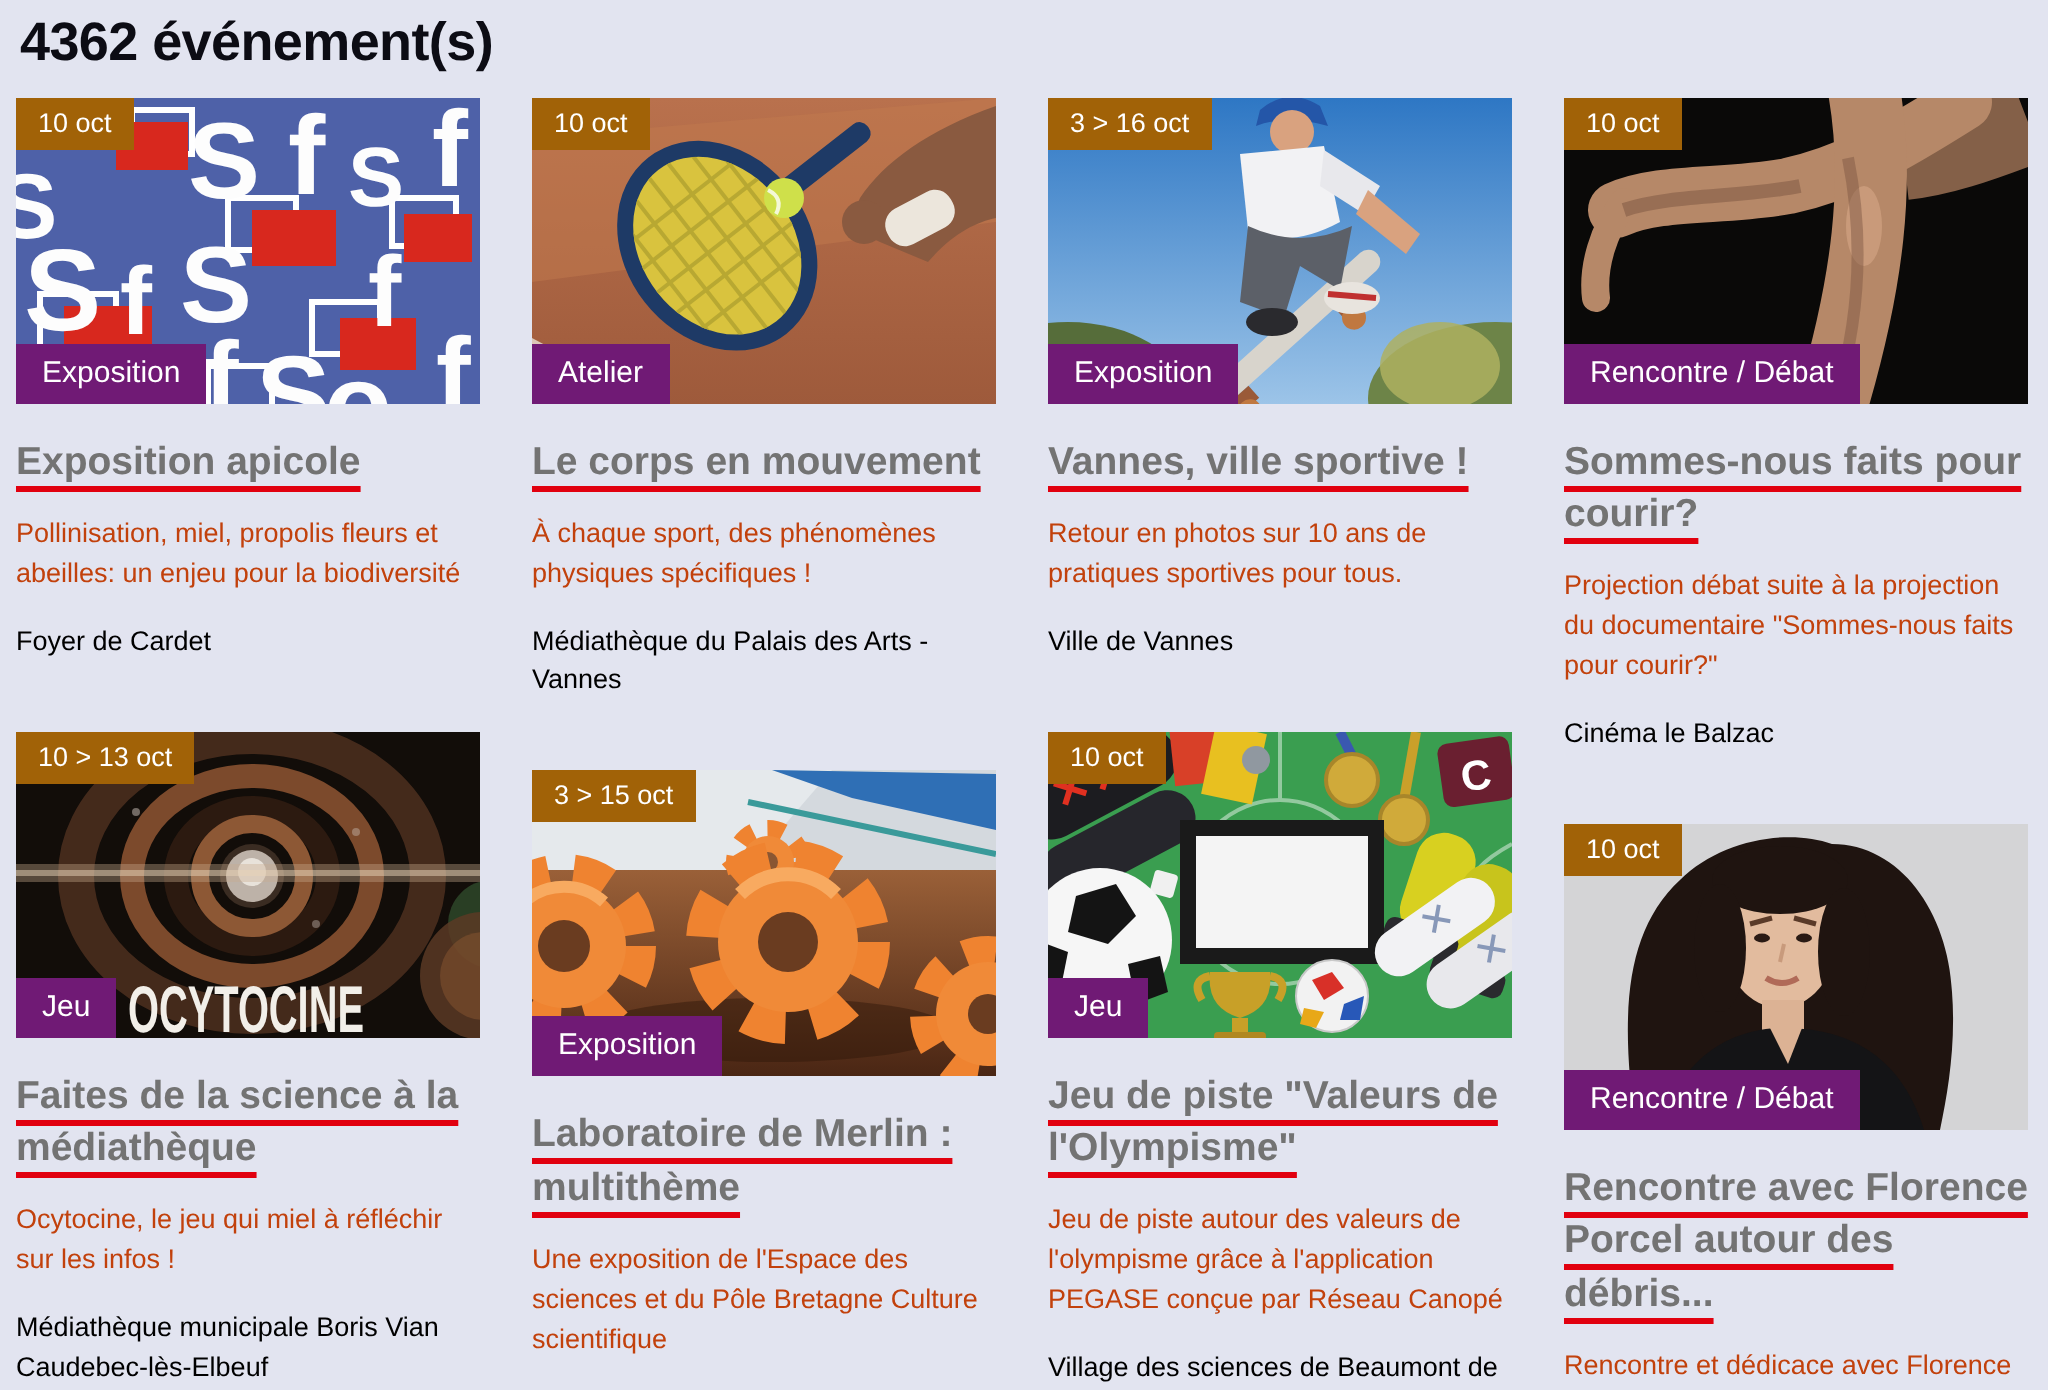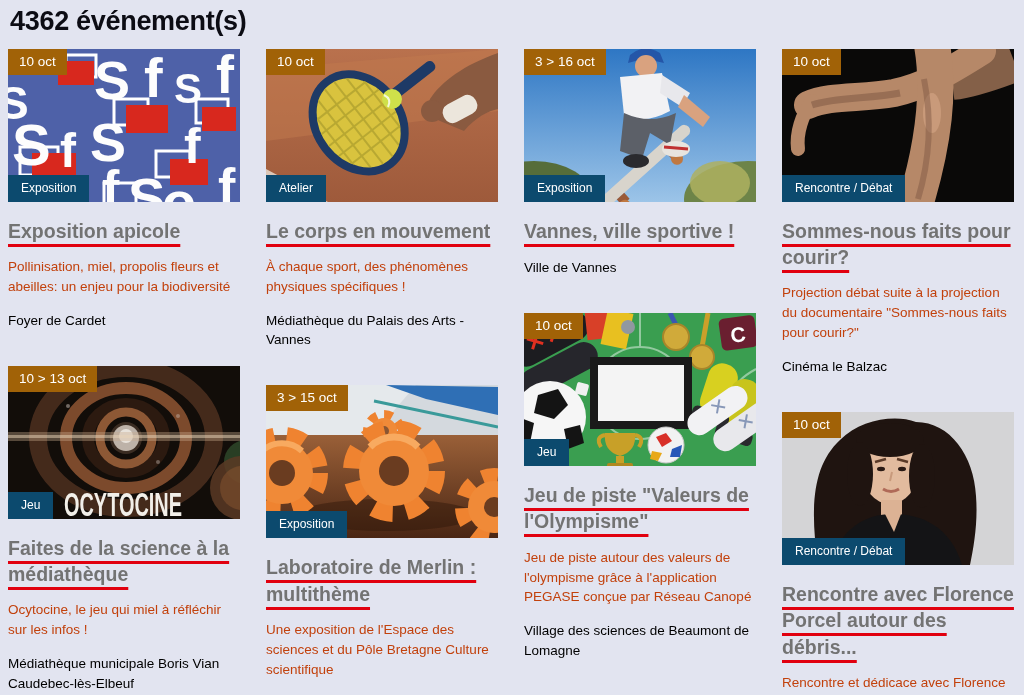--- a/index.html
+++ b/index.html
@@ -21,22 +21,22 @@
   .thumb { position:relative; width:232px; height:153px; overflow:hidden; background:#999; }
   .thumb svg { display:block; width:232px; height:153px; }
   .date-badge {
     position:absolute; top:0; left:0; z-index:3;
     background:#a16207; color:#fff;
     font-size:13.5px; font-weight:400; padding:5px 11px 6px;
     white-space:nowrap;
   }
   .cat-badge {
     position:absolute; bottom:0; left:0; z-index:3;
-    background:#0c4a6e; color:#fff;
-    font-size:12px; padding:6px 13px 7px;
+    background:#701a75; color:#fff;
+    font-size:15px; padding:6px 13px 7px;
     white-space:nowrap;
   }
   .title {
     margin:16px 0 0; font-size:19.5px; line-height:1.34; font-weight:700;
     color:#737373;
     text-decoration:underline;
     text-decoration-color:#e1000f;
     text-decoration-thickness:3px;
     text-underline-offset:6px;
   }
@@ -248,20 +248,21 @@
           <path d="M160,46 L186,68 L179,78 L154,58 Z" fill="#d9a27f"></path>
           <path d="M100,64 L96,102 L118,110 L126,84 L146,96 L152,64 Q126,76 100,64 Z" fill="#5c6068"></path>
           <ellipse cx="112" cy="112" rx="13" ry="7" fill="#2a2a2e"></ellipse>
           <ellipse cx="152" cy="100" rx="14" ry="8" fill="#e8e4de"></ellipse>
           <path d="M140,98 L164,100" stroke="#c03030" stroke-width="3"></path>
         </svg>
         <span class="date-badge">3 &gt; 16 oct</span>
         <span class="cat-badge">Exposition</span>
       </div>
       <h2 class="title">Vannes, ville sportive !</h2>
+      <p class="desc">Retour en photos sur 10 ans de pratiques sportives pour tous.</p>
       <p class="venue">Ville de Vannes</p>
     </div>
 
     <div class="card">
       <div class="thumb">
         <svg viewBox="0 0 232 153">
           <rect width="232" height="153" fill="#3a9e50"></rect>
           <g fill="none" stroke="#ffffff" stroke-width="2" opacity="0.45">
             <circle cx="116" cy="80" r="46"></circle>
             <line x1="116" y1="0" x2="116" y2="34"></line>

